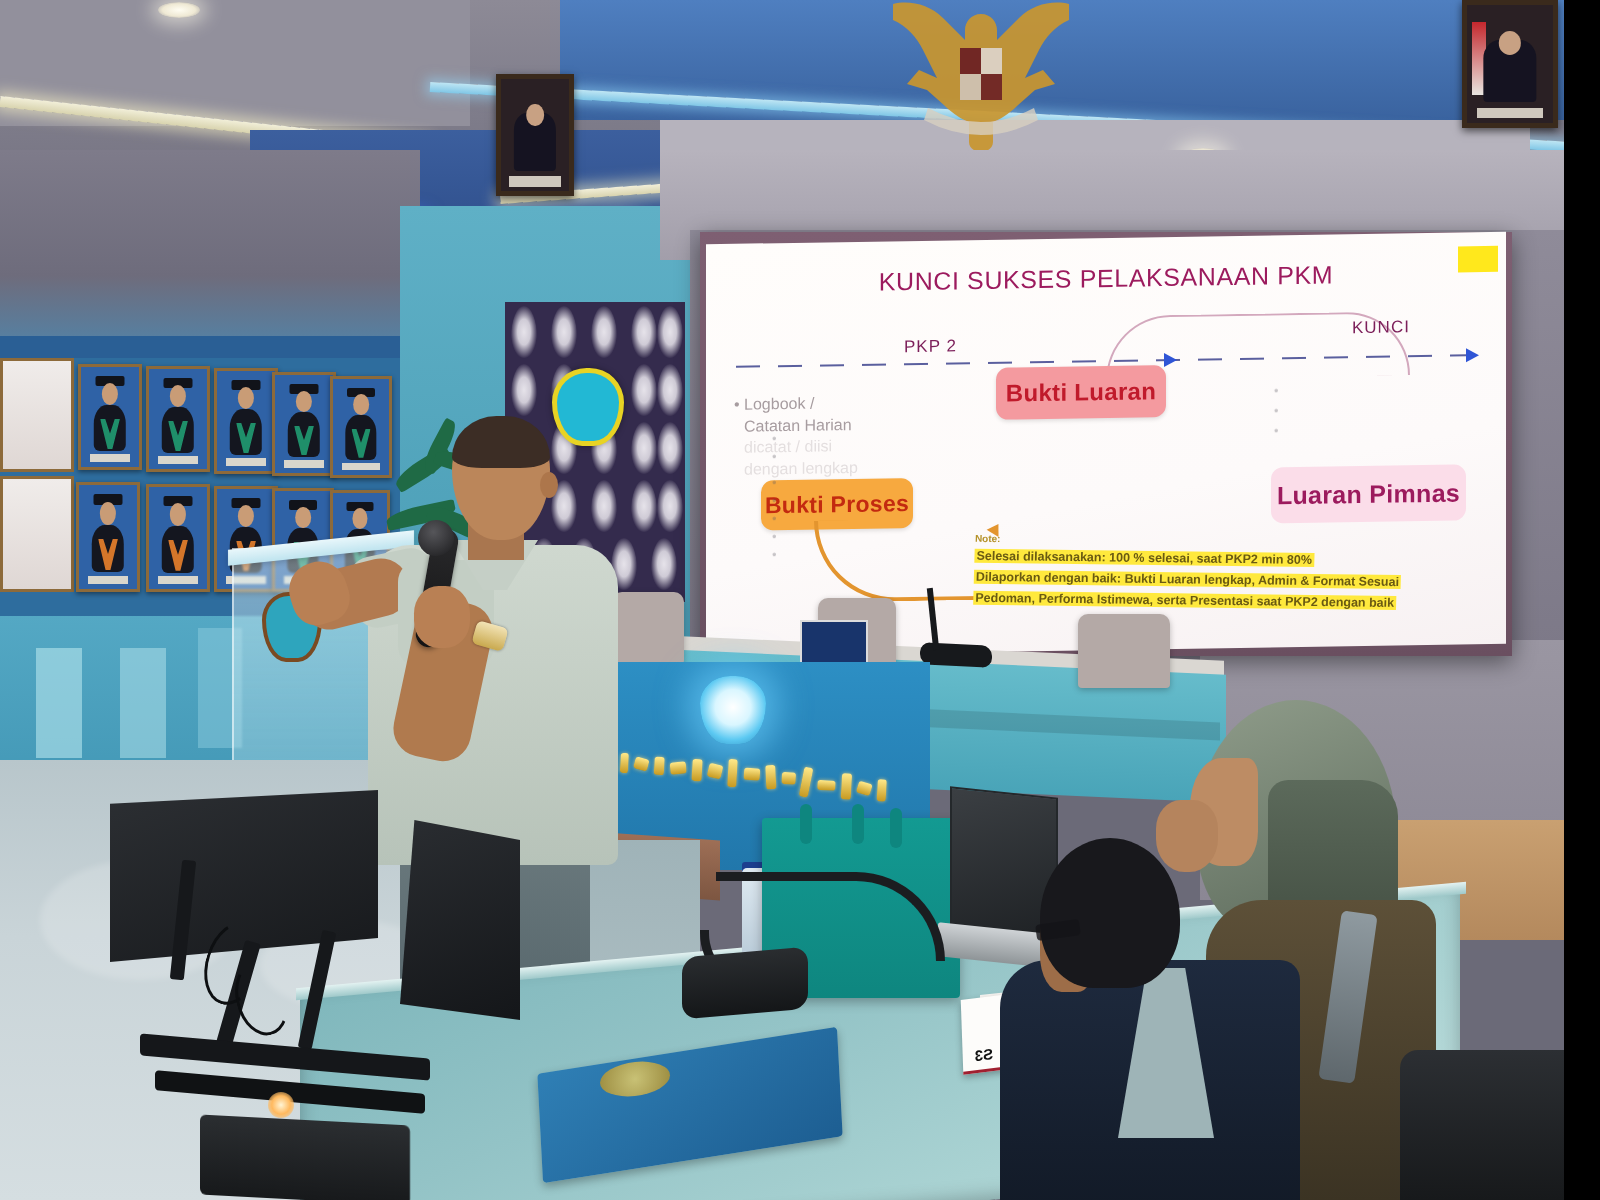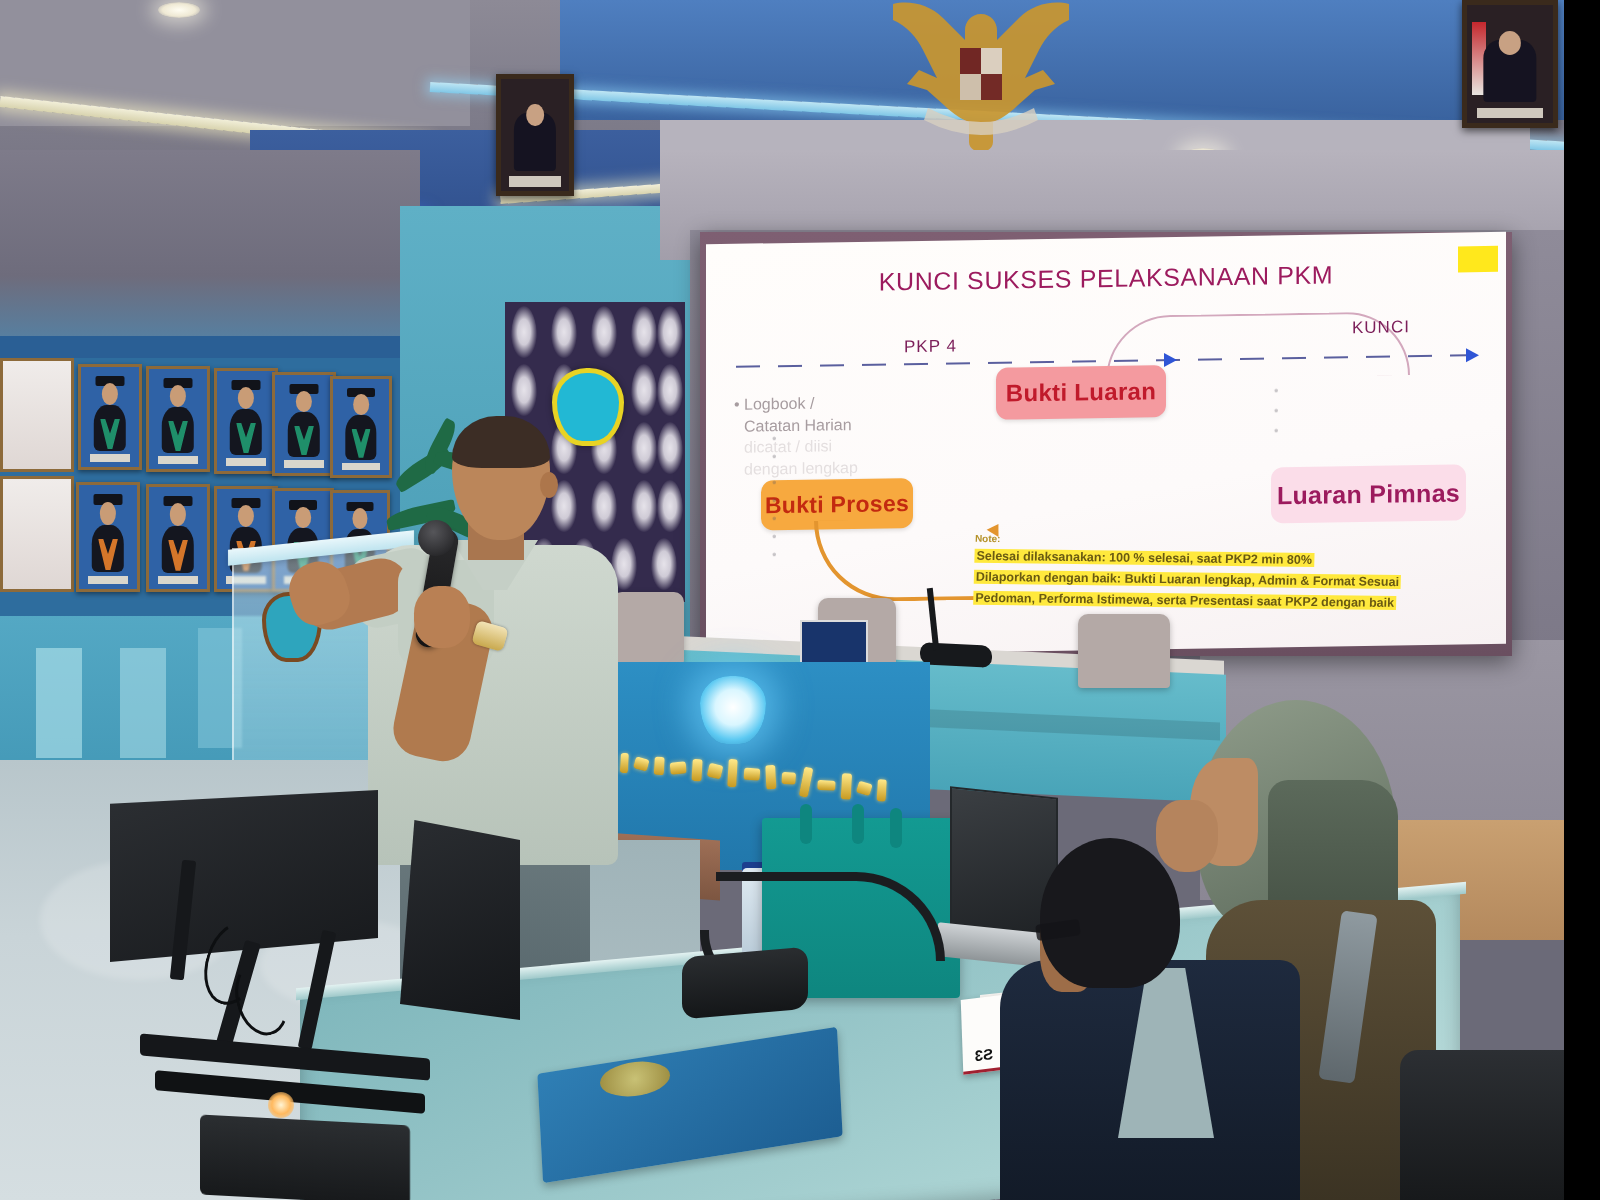--- a/index.html
+++ b/index.html
@@ -477,21 +477,21 @@
   <div class="screen-frame">
     <div class="screen">
 
       <div class="yellowchip"></div>
       <div class="slide-title">KUNCI SUKSES PELAKSANAAN PKM</div>
 
       <div class="arc"></div>
       <div class="timeline"></div>
       <div class="tl-arrow" style="left:458px;top:116px;"></div>
       <div class="tl-arrow" style="left:760px;top:116px;"></div>
-      <div class="tl-label" style="left:198px;top:96px;">PKP 4</div>
+      <div class="tl-label" style="left:198px;top:96px;">PKP 2</div>
       <div class="tl-label" style="left:646px;top:84px;">KUNCI</div>
 
       <div class="pill luaran">Bukti Luaran</div>
       <div class="pill proses">Bukti Proses</div>
       <div class="pill pimnas">Luaran Pimnas</div>
 
       <div class="bullet-left">
         <div>• <span>Logbook /</span></div>
         <div style="margin-left:10px;"><span>Catatan Harian</span></div>
         <div class="dim" style="margin-left:10px;"><span>dicatat / diisi</span></div>

